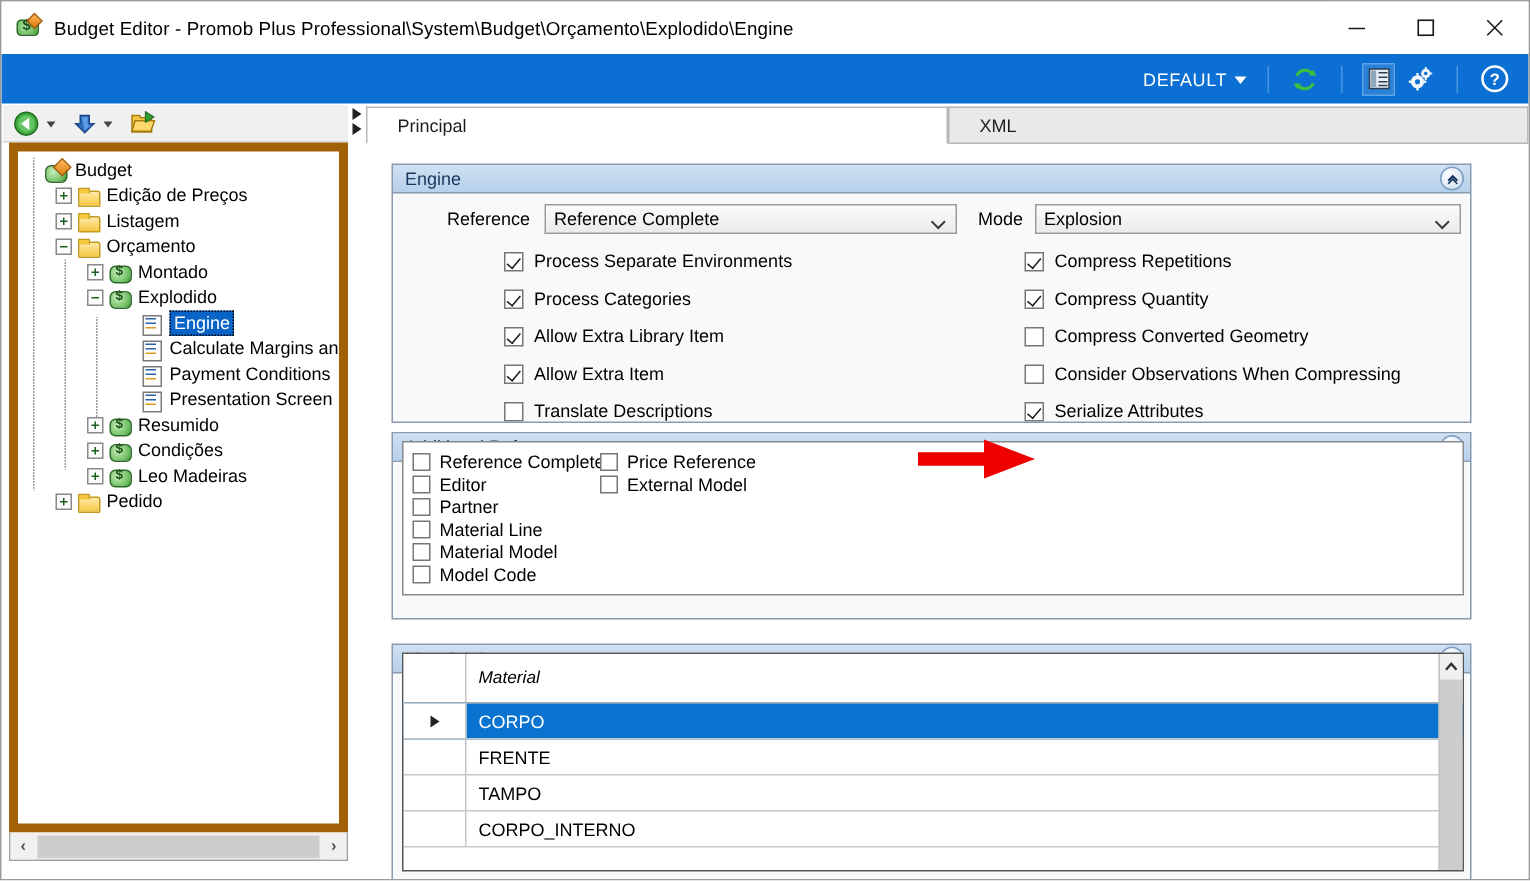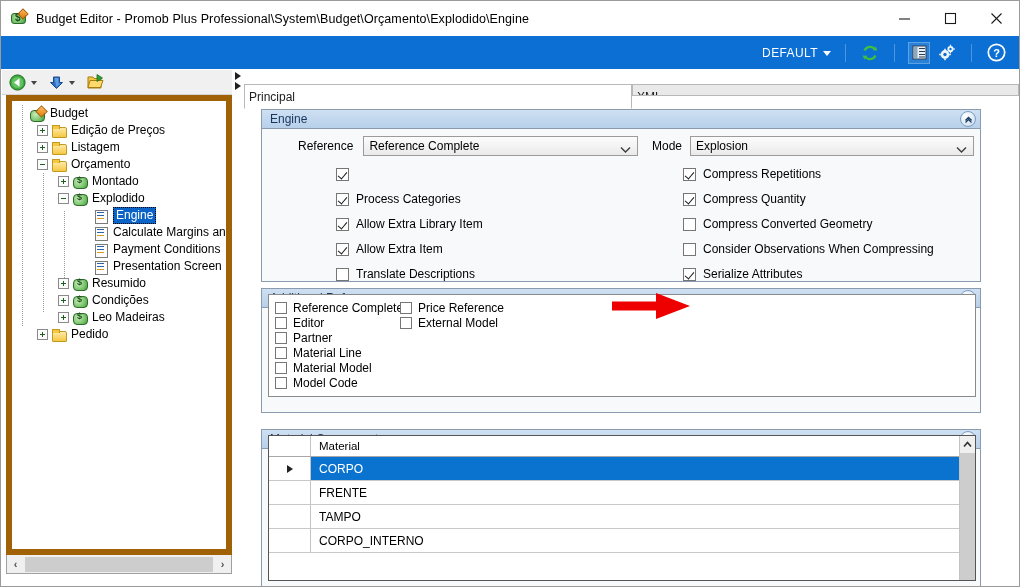--- a/index.html
+++ b/index.html
@@ -257,22 +257,22 @@
   .tabstrip {
     position: absolute; left: 243px; top: 70px;
     width: 775px; height: 25px;
   }
   .tab {
     position: absolute; top: 0; height: 25px;
     background: #e9e9e9;
     border: 1px solid #b8b8b8;
     border-bottom: none;
     display: flex; align-items: center;
-    padding-left: 4px;
-    font-size: 12px; color: #1d1d1d; margin-top: 13px;
+    padding-left: 20px;
+    font-size: 12px; color: #1d1d1d;
   }
   .tab.active {
     background: #ffffff; border-bottom: 1px solid #ffffff;
     z-index: 3;
   }
   .tab-principal { left: 0; width: 388px; }
   .tab-xml { left: 388px; width: 387px; }
   .tab-underline {
     position: absolute; left: 243px; top: 94px;
     width: 775px; height: 1px; background: #b8b8b8;
@@ -375,23 +375,24 @@
   
   #grp-matcomp { left: 17px; top: 333px; width: 720px; height: 158px; }
   .grid-wrap {
     position: absolute; left: 6px; top: 5px;
     width: 708px; height: 146px;
     background: #ffffff;
     border: 1px solid #555;
     overflow: hidden;
   }
   .grid-head {
-    display: flex; height: 21px;
+    display: flex; height: 33px;
     border-bottom: 1px solid #a8a8a8;
     background: #ffffff;
+    font-style: italic;
   }
   .gh-ind { width: 42px; border-right: 1px solid #c3c3c3; }
   .gh-mat {
     flex: 1; display: flex; align-items: center;
     padding-left: 8px; font-size: 11.5px; color: #000;
   }
   .grid-row {
     display: flex; height: 24px;
     border-bottom: 1px solid #c8c8c8;
     align-items: stretch;
@@ -676,20 +677,21 @@
               <svg width="11" height="8" viewBox="0 0 11 8">
                 <polyline points="1,1.5 5.5,6 10,1.5" fill="none" stroke="#3a3a3a" stroke-width="1.3"></polyline>
               </svg>
             </span>
           </div>
         </div>
 
         <div class="cb-col" id="engine-left-col" style="left:74px; top:36px;">
             <div class="cb-row">
               <span class="cb checked"></span>
+              <span class="cb-label">Process Separate Environments</span>
             </div>
             <div class="cb-row">
               <span class="cb checked"></span>
               <span class="cb-label">Process Categories</span>
             </div>
             <div class="cb-row">
               <span class="cb checked"></span>
               <span class="cb-label">Allow Extra Library Item</span>
             </div>
             <div class="cb-row">

